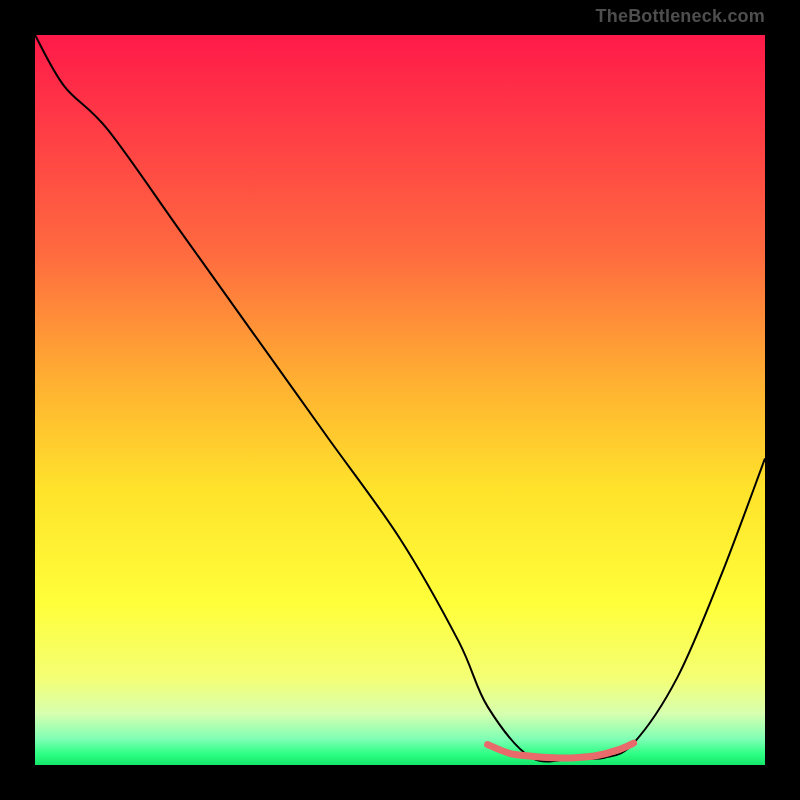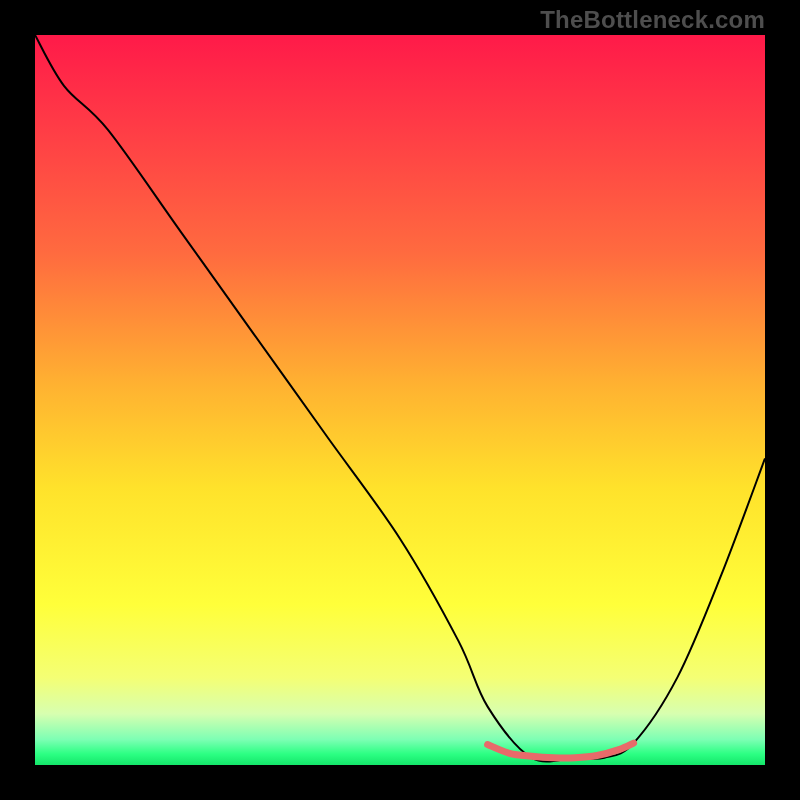--- a/index.html
+++ b/index.html
@@ -38,21 +38,21 @@
     left: 0;
     top: 0;
     width: 100%;
     height: 100%;
   }
   .watermark {
     position: absolute;
     top: 6px;
     right: 35px;
     font-family: Arial, Helvetica, sans-serif;
-    font-size: 24px;
+    font-size: 18px;
     font-weight: 600;
     color: #4e4e4e;
     letter-spacing: 0.2px;
   }
 </style>
 </head>
 <body>
 
 <div class="frame">
 

